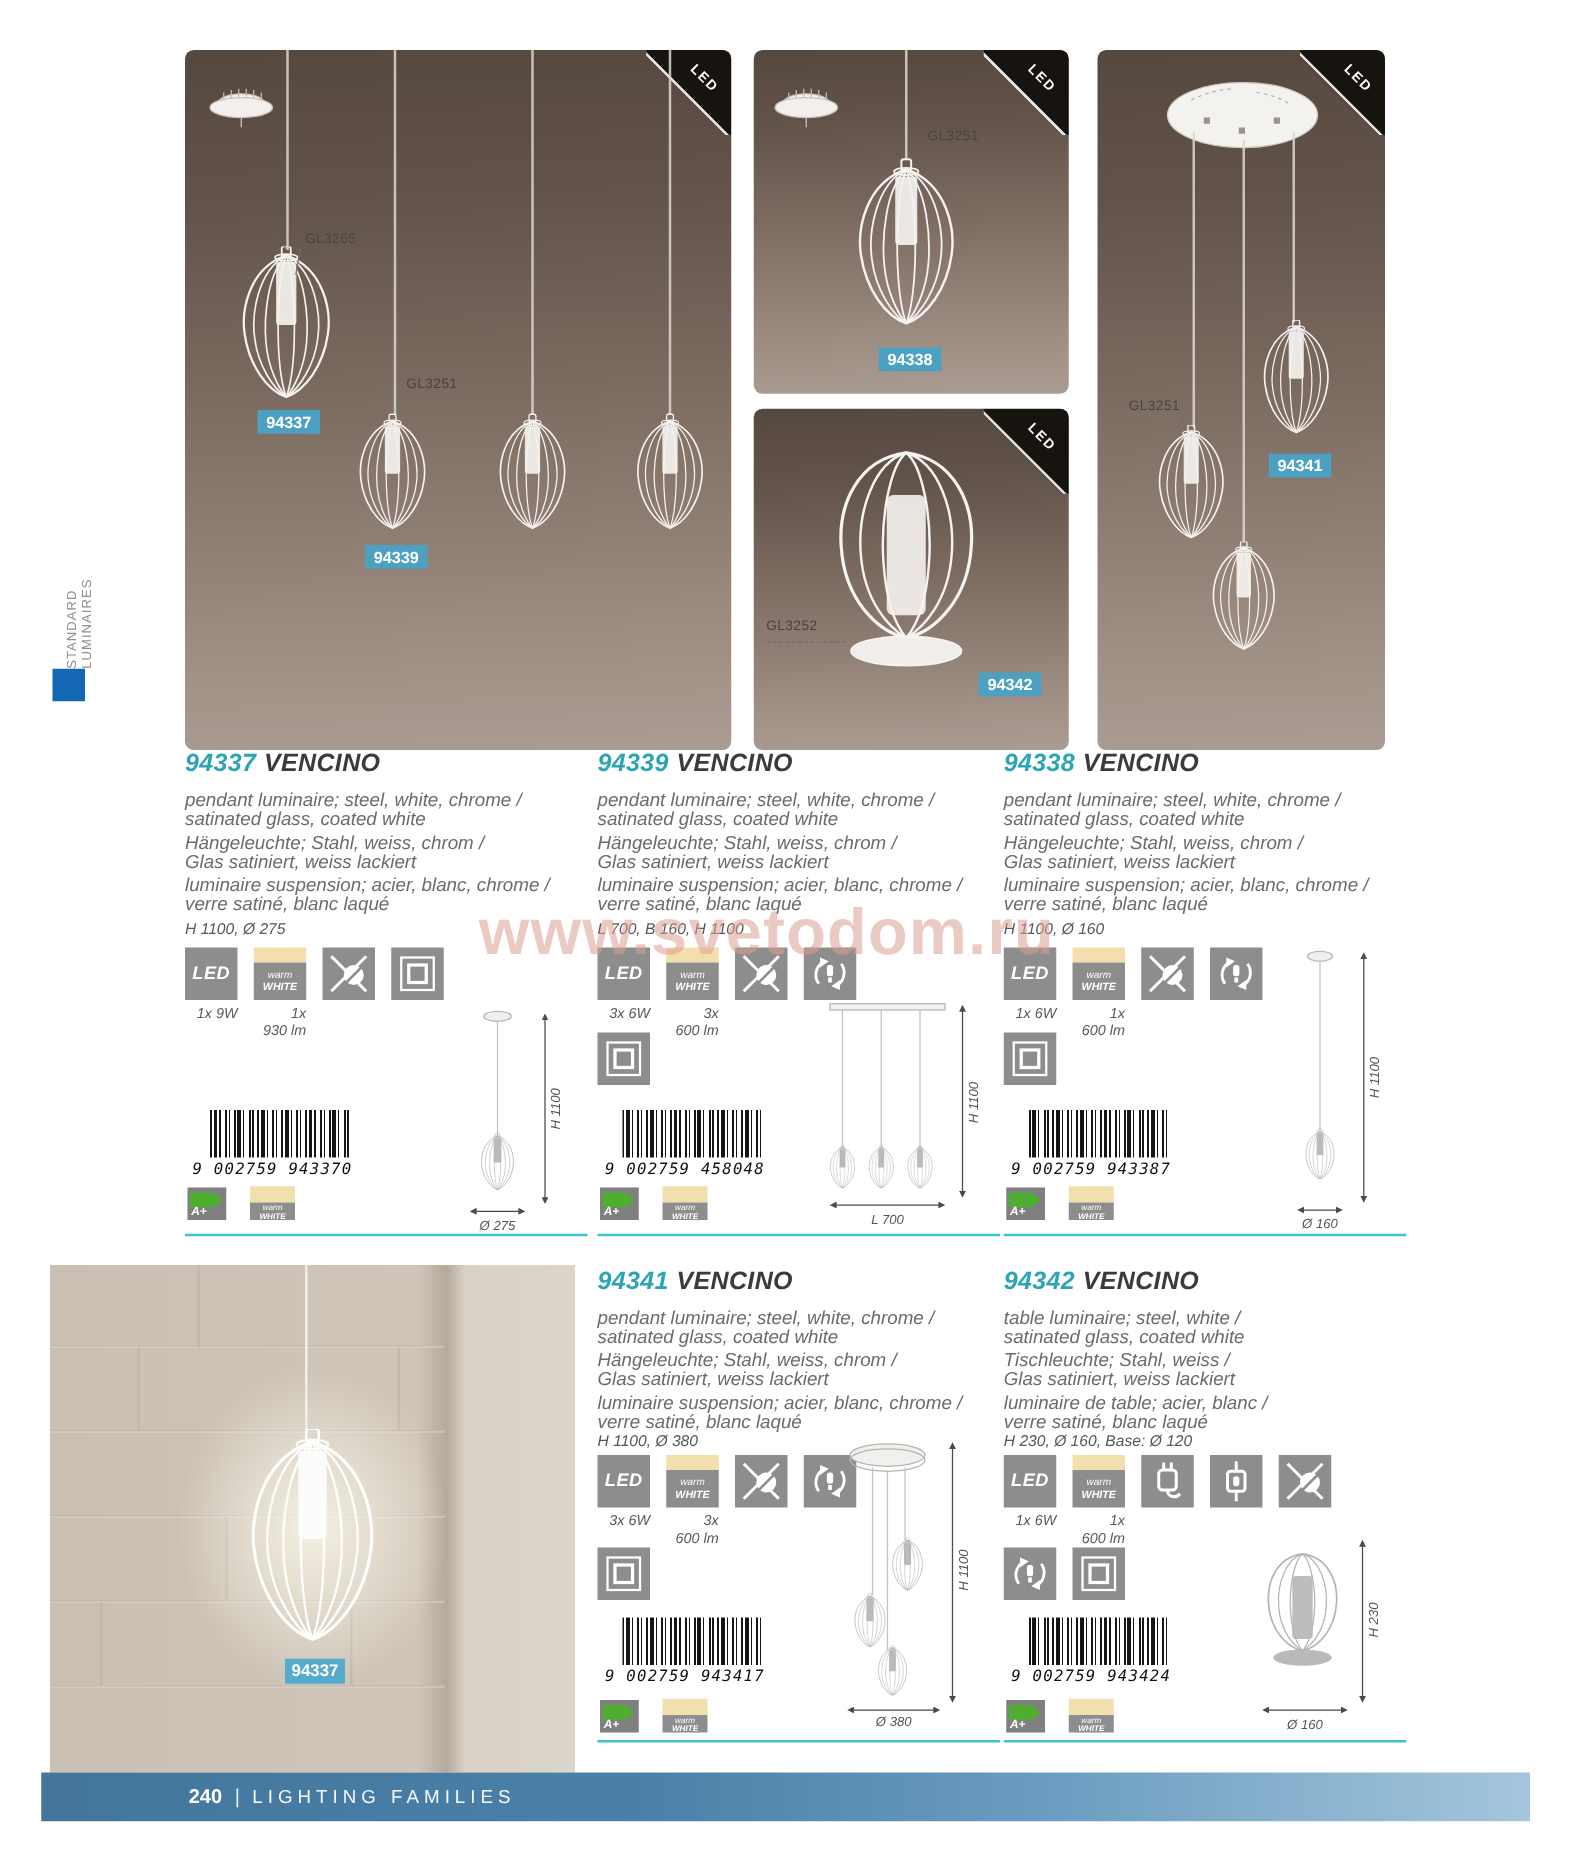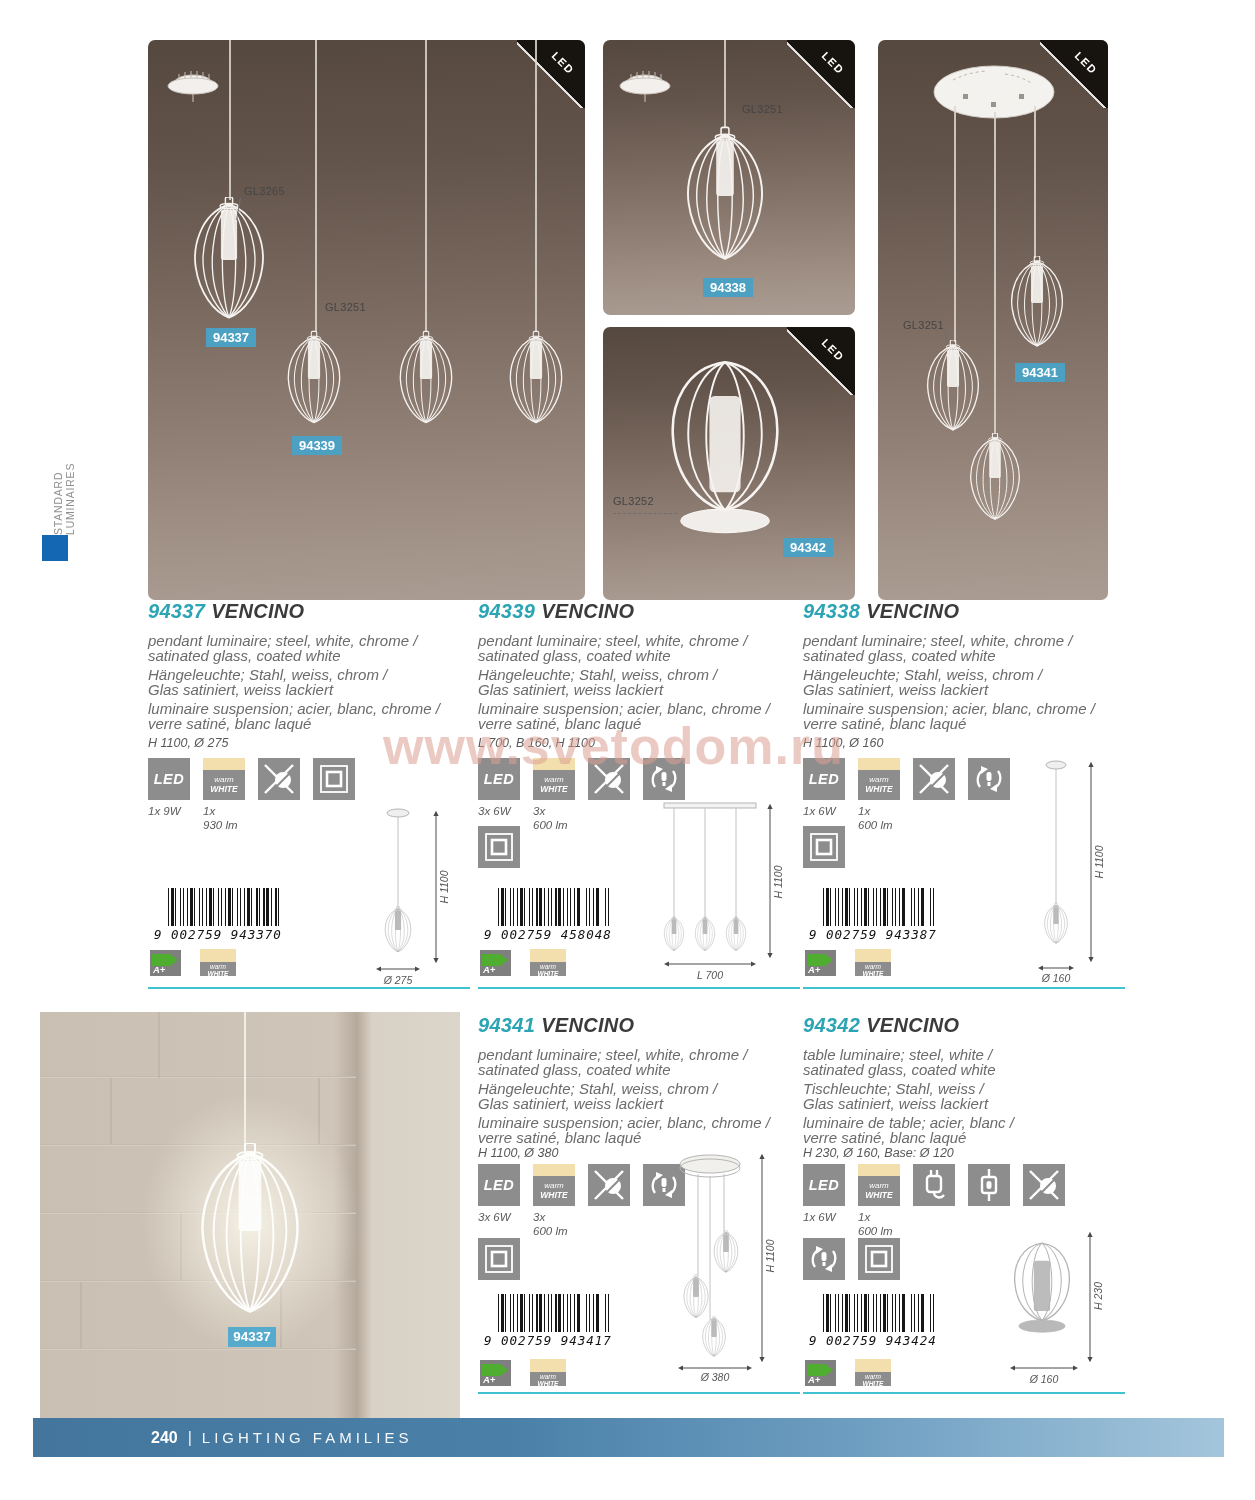--- a/index.html
+++ b/index.html
@@ -30,21 +30,21 @@
   .card .dims { position:absolute; left:0; font-size:12.5px; color:#585858; }
   .iconrow { position:absolute; left:0; display:flex; gap:13px; }
   .icon { width:42px; height:42px; background:#8d8d8d; position:relative; flex:none; }
   .icon.led { color:#fff; font-size:14.5px; font-weight:bold; text-align:center; line-height:42px; letter-spacing:.5px; }
   .icon.warm { background:none; }
   .icon.warm .cream { height:12px; background:#f3dfae; }
   .icon.warm .wtxt { height:30px; background:#8d8d8d; color:#fff; text-align:center;
     font-size:8.5px; line-height:9.5px; padding-top:5px; font-weight:bold; }
   .icon.warm .wtxt .w1 { font-weight:normal; font-size:8px; display:block; }
   .icon svg { position:absolute; left:0; top:0; }
-  .spec { position:absolute; font-size:11.5px; color:#5a5a5a; text-align:left; width:42px; line-height:14px; }
+  .spec { position:absolute; font-size:11.5px; color:#5a5a5a; text-align:right; width:42px; line-height:14px; }
   .barcode { position:absolute; }
   .bars { width:112px; height:38px; margin-left:14px;
     background:repeating-linear-gradient(90deg,#161616 0 1.5px,transparent 1.5px 3px,#161616 3px 6px,transparent 6px 7.5px,#161616 7.5px 8.5px,transparent 8.5px 12px,#161616 12px 13.5px,transparent 13.5px 15px,#161616 15px 16px,transparent 16px 19px); }
   .digits { font-family:"DejaVu Sans Mono", monospace; font-size:12.5px; color:#111; margin-top:1px; letter-spacing:1px; }
   .energy { position:absolute; width:31px; height:26px; background:#7f7f7f; }
   .energy .aplus { position:absolute; left:3px; bottom:1px; color:#fff; font-size:9.5px; font-weight:bold; }
   .warm-badge { position:absolute; width:36px; height:27px; }
   .warm-badge .cream { height:13px; background:#f3dfae; }
   .warm-badge .txt { height:14px; background:#8d8d8d; color:#fff; text-align:center;
     font-size:6.5px; line-height:7px; font-weight:bold; padding-top:1px; }

